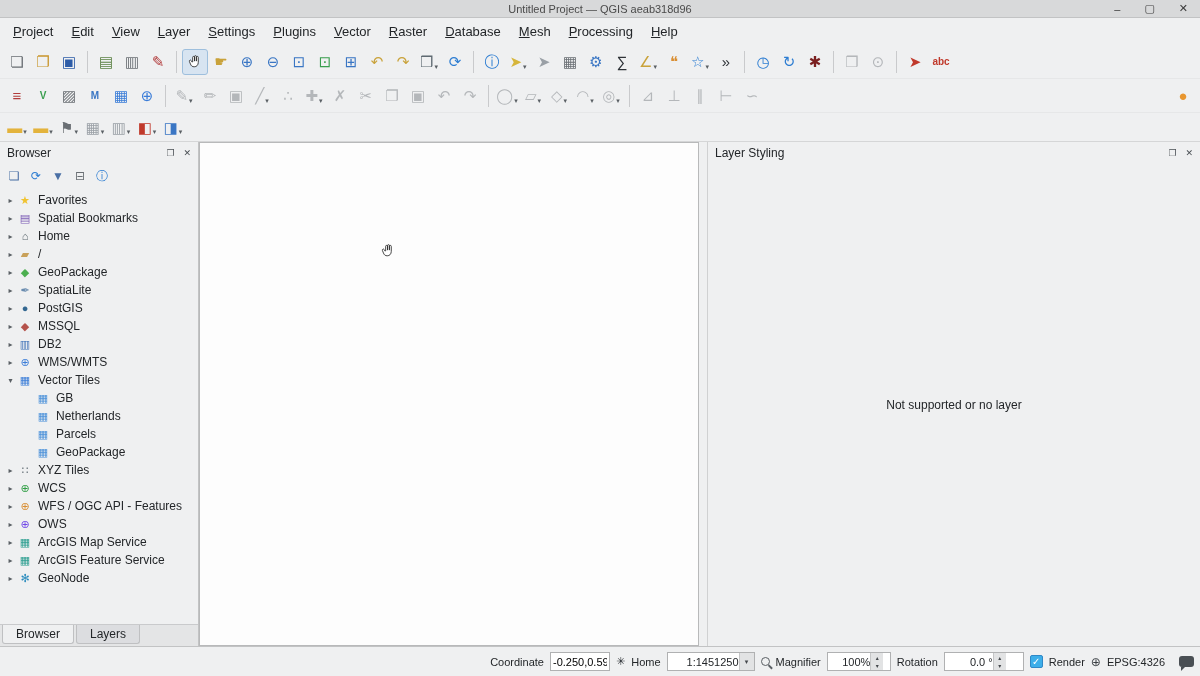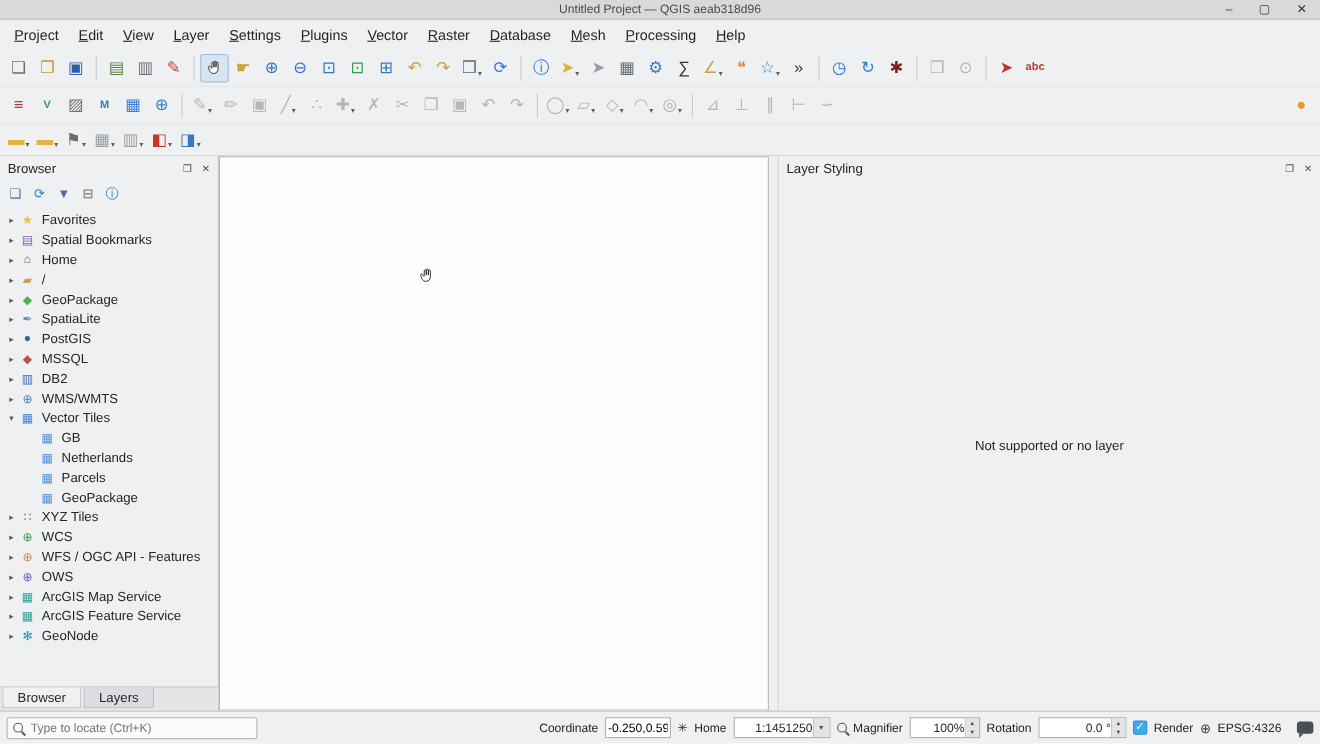--- a/index.html
+++ b/index.html
@@ -74,21 +74,21 @@
   .sb-gap{flex:1}
   .sb-label{white-space:nowrap}
   .extents{font-size:11px;color:#2f3338}
   .sb-input{height:19px;border:1px solid #b0b1b2;background:#fff;display:flex;align-items:center;
             font-size:11px;font-family:inherit}
   input.sb-input{justify-content:center;text-align:center}
   .coord{width:60px;flex:none}
   .combo{width:88px;justify-content:flex-end;padding-left:4px;flex:none}
   .combo .arrow{width:15px;height:17px;background:#e2e3e4;border-left:1px solid #c5c6c7;display:flex;
                 align-items:center;justify-content:center;font-size:7px;color:#44484c}
-  .spin{justify-content:flex-end;padding-left:8px;flex:none}
+  .spin{justify-content:center;padding-left:8px;flex:none}
   .spin .arrows{display:flex;flex-direction:column;width:13px;height:17px;border-left:1px solid #c5c6c7}
   .spin .arrows span{flex:1;display:flex;align-items:center;justify-content:center;font-size:6px;
                      background:#e2e3e4;color:#44484c}
   .cb{width:13px;height:13px;border:1px solid #2f88c7;background:#3daee9;border-radius:2px;display:flex;
       align-items:center;justify-content:center;color:#fff;font-size:10px;flex:none}
   .globe{font-size:12px;color:#3a3f44}
   .bubble{width:15px;height:11px;background:#4a4f54;border-radius:3px;position:relative;margin-left:8px;flex:none}
   .bubble::after{content:"";position:absolute;left:2px;bottom:-4px;width:0;height:0;border-style:solid;
                  border-width:4px 4px 0 0;border-color:#4a4f54 transparent transparent transparent}
 </style>
@@ -527,24 +527,20 @@
         <span class="ph-btn">✕</span>
       </div>
       <div class="pr-body">
         <span>Not supported or no layer</span>
       </div>
     </div>
 
   </div>
 
   <div class="statusbar">
-    <div class="locate">
-      <span class="mag"></span>
-      <input placeholder="Type to locate (Ctrl+K)" style="">
-    </div>
     <div class="sb-gap"></div>
 
     <span class="sb-label">Coordinate</span>
     <input class="sb-input coord" value="-0.250,0.590" style="">
     <span class="extents">✳</span>
 
     <span class="sb-label">Home</span>
     <div class="sb-input combo">
       <span>1:1451250</span>
       <span class="arrow">▾</span>

